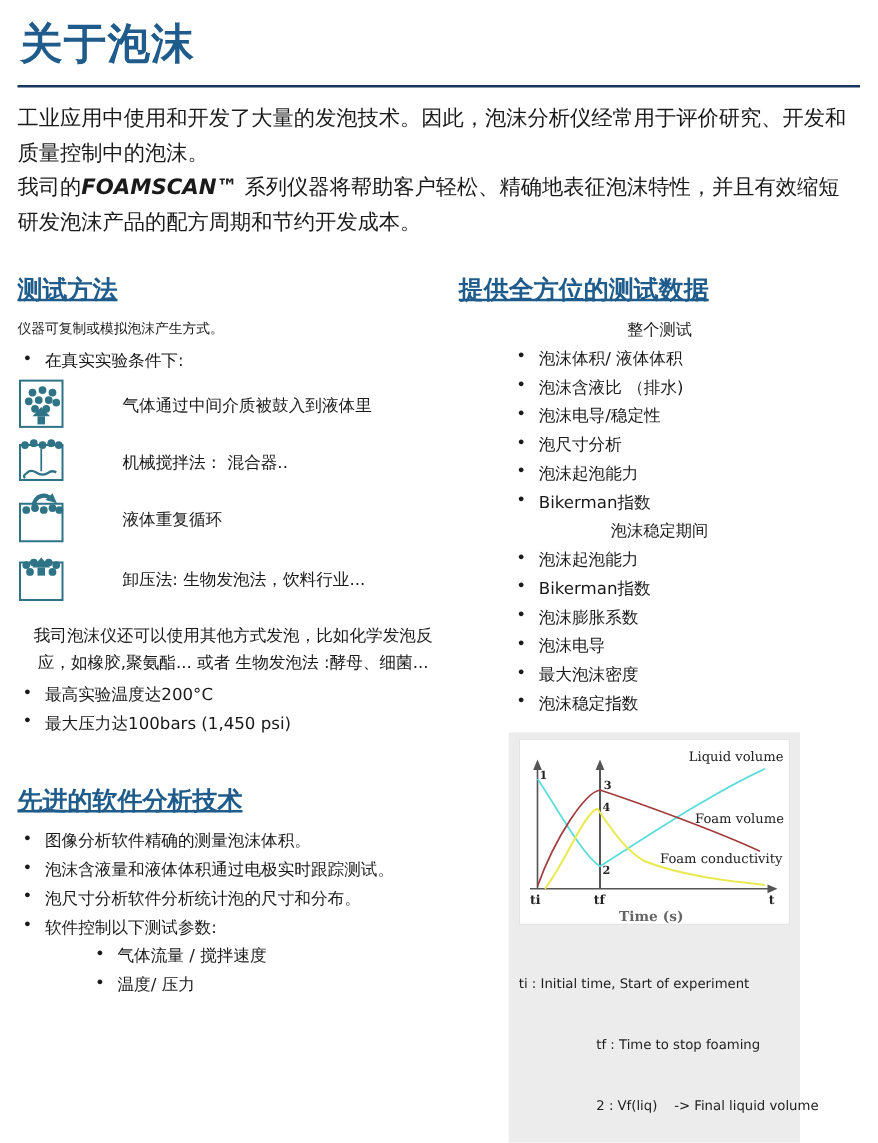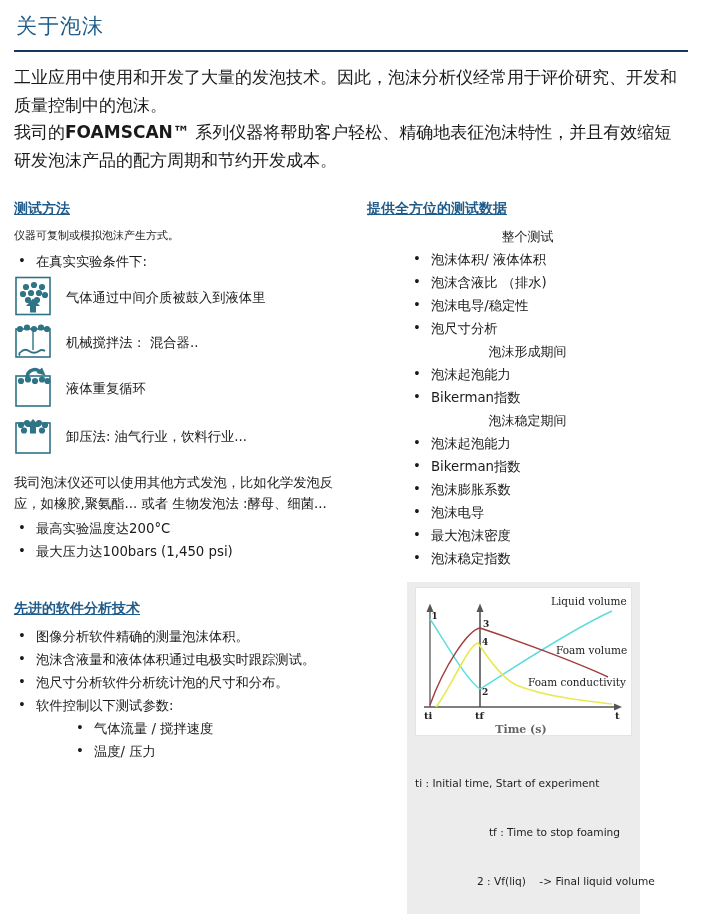--- a/index.html
+++ b/index.html
@@ -5,58 +5,58 @@
   * { box-sizing: border-box; }
   html,body { margin:0; padding:0; }
   body {
     width:702px; height:914px; background:#ffffff;
     font-family:"DejaVu Sans","Liberation Sans",sans-serif;
     color:#1a1a1a; overflow:hidden;
   }
   .container { padding:8px 14px 0 14px; }
 
   
-  .page-title { color:#1F5C8B; font-size:21px; font-weight:normal; margin:4px 0 10px 2px; letter-spacing:1px; }
+  .page-title { color:#1F5C8B; font-size:34px; font-weight:bold; margin:4px 0 10px 2px; letter-spacing:1px; }
   .title-rule { border:none; border-top:2.5px solid #17365D; margin:0 0 0 0; }
 
   
   .intro { margin-top:12px; font-size:17px; line-height:1.62; }
   .intro p { margin:0; }
-  .brand { font-weight:bold; }
+  .brand { font-weight:bold;font-style:italic; }
 
   
   .cols { display:flex; margin-top:18px; }
   .col-left { width:345px; flex:0 0 345px; }
   .col-right { flex:1; padding-left:8px; }
 
-  .sec-head { color:#1F5C8B; font-weight:bold; font-size:14px; text-decoration:underline; margin:8px 0 10px 0; }
+  .sec-head { color:#1F5C8B; font-weight:bold; font-size:20px; text-decoration:underline; margin:8px 0 10px 0; }
   .plain { font-size:11px; margin:4px 0 10px 0; }
 
   .b-row { display:flex; font-size:13.3px; margin:5px 0; }
   .b-dot { width:22px; flex:0 0 22px; text-align:left; padding-left:4px; }
   .b-dot2 { width:18px; flex:0 0 18px; }
   .nested { margin-left:46px; }
   .nested2 { margin-left:62px; }
 
   .icon-row { display:flex; align-items:center; margin:3px 0; }
   .icon-box { width:38px; flex:0 0 38px; margin-right:14px; }
-  .icon-label { font-size:13.3px; }
-
-  .para { font-size:13.3px; line-height:1.55; margin:14px 0 6px 0; }
+  .icon-label { font-size:13.3px;margin-left:32px; }
+
+  .para { font-size:13.3px; line-height:1.55; margin:14px 0 6px 0;text-align:center; }
 
   .soft-gap { height:26px; }
 
   
   .group-label { font-size:13px; margin:4px 0 3px 0;text-align:center; }
 
   
   .chart-panel { width:233px; background:#ECECEC; margin:14px 0 0 40px; padding:5px 8px 12px 8px; }
   .chart-white { background:#ffffff; width:217px; height:149px; border:1px solid #e4e4e4; }
   .chart-legend { margin-top:6px; font-size:10.6px; color:#1d1d1d; line-height:1.55; white-space:pre; }
-  .chart-legend .indent { margin-left:62px;text-align:center; }
+  .chart-legend .indent { margin-left:62px; }
   .serif-label { font-family:"DejaVu Serif","Liberation Serif",serif; }
 </style>
 </head>
 <body>
 
 <div class="container">
 
   <h1 class="page-title">关于泡沫</h1>
   <hr class="title-rule">
 
@@ -144,21 +144,21 @@
                 <circle cx="13" cy="8" r="3.1"></circle>
                 <circle cx="25" cy="8" r="3.1"></circle>
                 <circle cx="31" cy="10" r="3.1"></circle>
               <circle cx="10" cy="15.5" r="3.1"></circle>
                 <circle cx="28" cy="15.5" r="3.1"></circle>
               <polygon points="12,12 26,12 19,4"></polygon>
               <rect x="16" y="12" width="6" height="6.5"></rect>
             </g>
           </svg>
         </span>
-        <span class="icon-label">卸压法: 油气行业，饮料行业...</span>
+        <span class="icon-label">卸压法: 生物发泡法，饮料行业...</span>
       </div>
 
       <div class="para">我司泡沫仪还可以使用其他方式发泡，比如化学发泡反应，如橡胶,聚氨酯... 或者 生物发泡法 :酵母、细菌...</div>
 
       <div class="b-row">
         <span class="b-dot">•</span>
         <span>最高实验温度达200°C</span>
       </div>
       <div class="b-row">
         <span class="b-dot">•</span>
@@ -208,21 +208,20 @@
         </div>
       <div class="b-row nested">
           <span class="b-dot2">•</span>
           <span>泡沫电导/稳定性</span>
         </div>
       <div class="b-row nested">
           <span class="b-dot2">•</span>
           <span>泡尺寸分析</span>
         </div>
 
-      <div class="group-label">泡沫形成期间</div>
       <div class="b-row nested">
           <span class="b-dot2">•</span>
           <span>泡沫起泡能力</span>
         </div>
       <div class="b-row nested">
           <span class="b-dot2">•</span>
           <span>Bikerman指数</span>
         </div>
 
       <div class="group-label">泡沫稳定期间</div>

